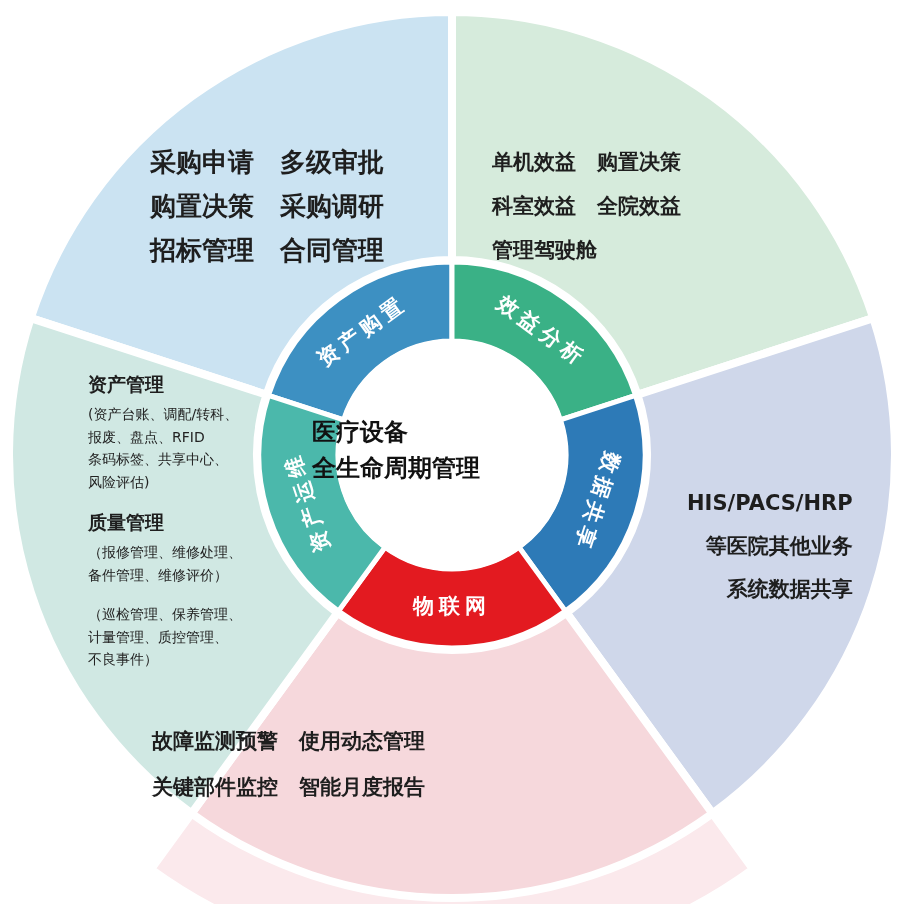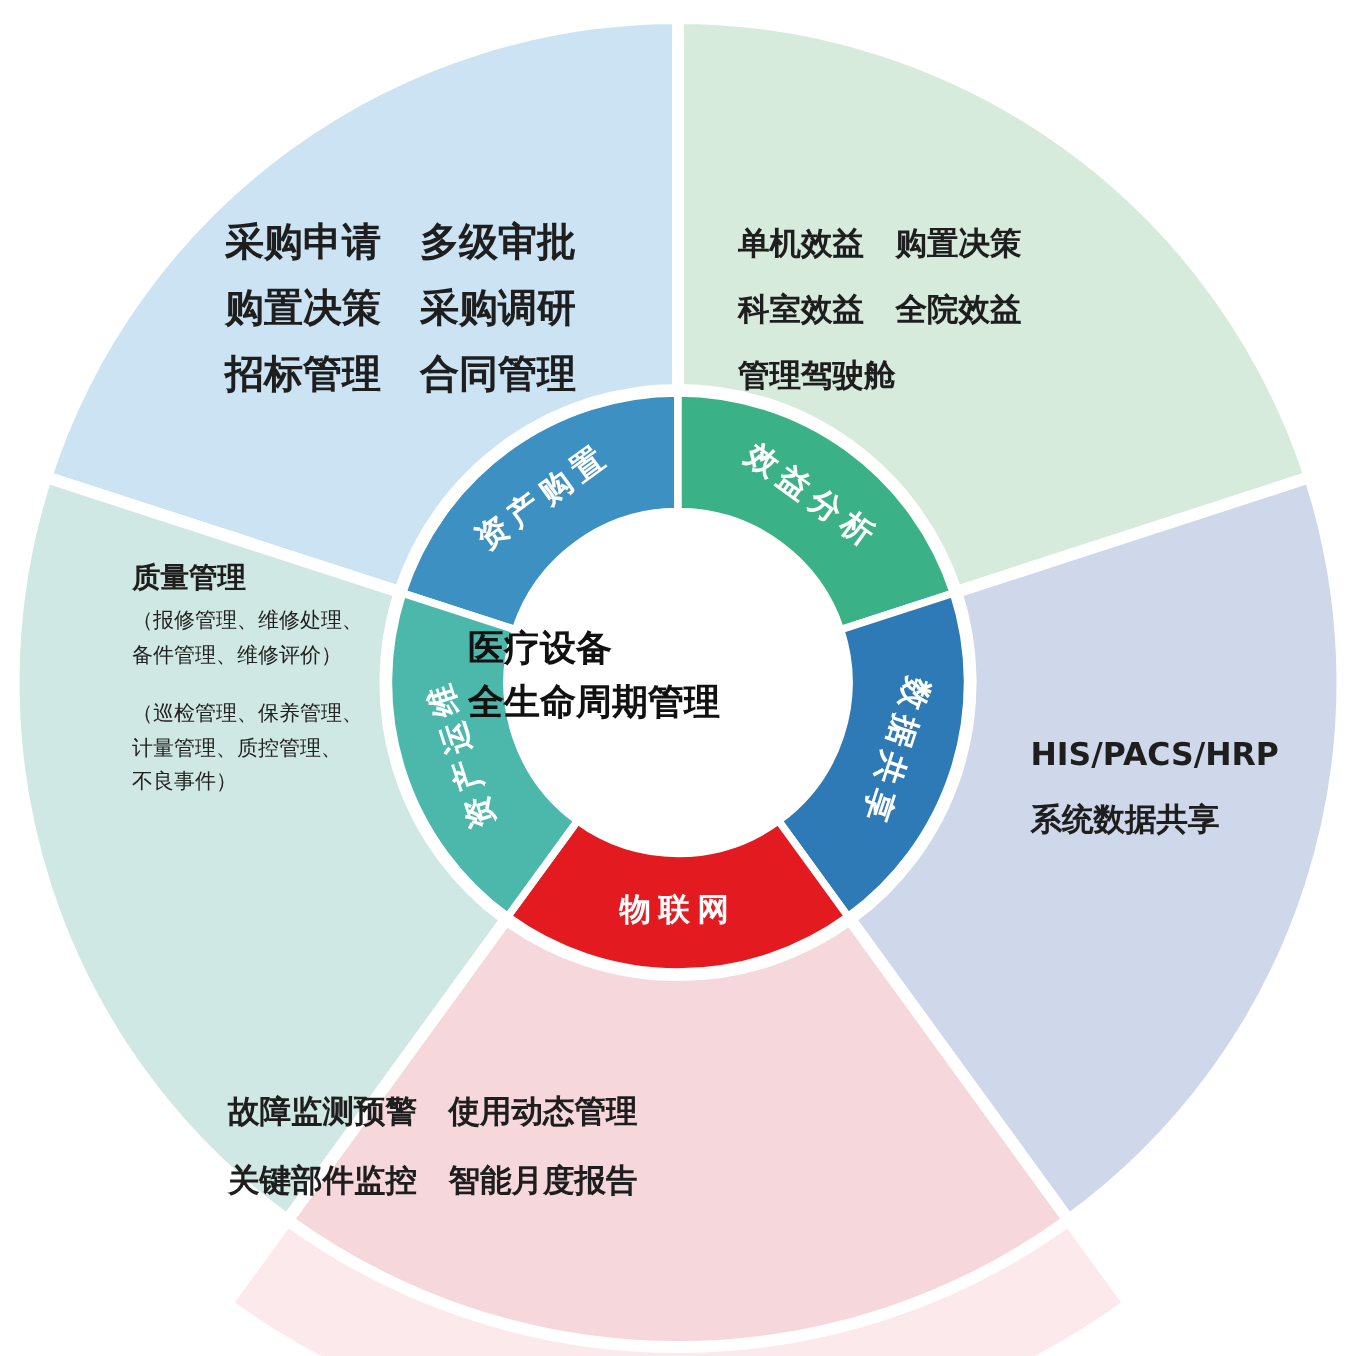--- a/index.html
+++ b/index.html
@@ -12,21 +12,21 @@
   .ring-seg { stroke:#ffffff; stroke-width:5; }
   .ring-label {
     font-family:"DejaVu Sans", sans-serif;
     font-size:21px; font-weight:700; fill:#ffffff;
     text-anchor:middle; letter-spacing:5px;
   }
   .block { position:absolute; color:#1e1e1e; }
   .block .line { white-space:pre; }
   .tl { left:150px; top:140px; font-size:26px; font-weight:600; line-height:44px; }
   .tr { left:492px; top:140px; font-size:21px; font-weight:600; line-height:44px; }
-  .rt { left:687px; top:482px; font-size:21px; font-weight:600; line-height:43px; }
+  .rt { left:687px; top:482px; font-size:21px; font-weight:600; line-height:43px;text-align:right; }
   .bt { left:152px; top:718px; width:600px; 
         font-size:21px; font-weight:600; line-height:46px; }
   .lf { left:88px; top:372px; width:215px; }
   .lf .group { margin-bottom:17px; }
   .lf .group-title  { font-size:19px; font-weight:700; margin-bottom:5px; }
   .lf .group-detail { font-size:14px; line-height:22.5px; white-space:pre-line; color:#222222; }
   .center-label { left:312px; top:414px; width:280px; text-align:left;
                   font-size:24px; font-weight:700; line-height:36px; color:#111111; }
 </style>
 </head>
@@ -71,29 +71,37 @@
   </div>
 
   <div class="block tr">
     <div class="line">单机效益　购置决策</div>
     <div class="line">科室效益　全院效益</div>
     <div class="line">管理驾驶舱</div>
   </div>
 
   <div class="block rt">
     <div class="line">HIS/PACS/HRP</div>
+    <div class="line">等医院其他业务</div>
     <div class="line">系统数据共享</div>
   </div>
 
   <div class="block bt">
     <div class="line">故障监测预警　使用动态管理</div>
     <div class="line">关键部件监控　智能月度报告</div>
   </div>
 
   <div class="block lf">
+    <div class="group">
+      <div class="group-title">资产管理</div>
+      <div class="group-detail">(资产台账、调配/转科、
+报废、盘点、RFID
+条码标签、共享中心、
+风险评估)</div>
+    </div>
     <div class="group">
       <div class="group-title">质量管理</div>
       <div class="group-detail">（报修管理、维修处理、
 备件管理、维修评价）</div>
     </div>
     <div class="group">
       <div class="group-detail">（巡检管理、保养管理、
 计量管理、质控管理、
 不良事件）</div>
     </div>

